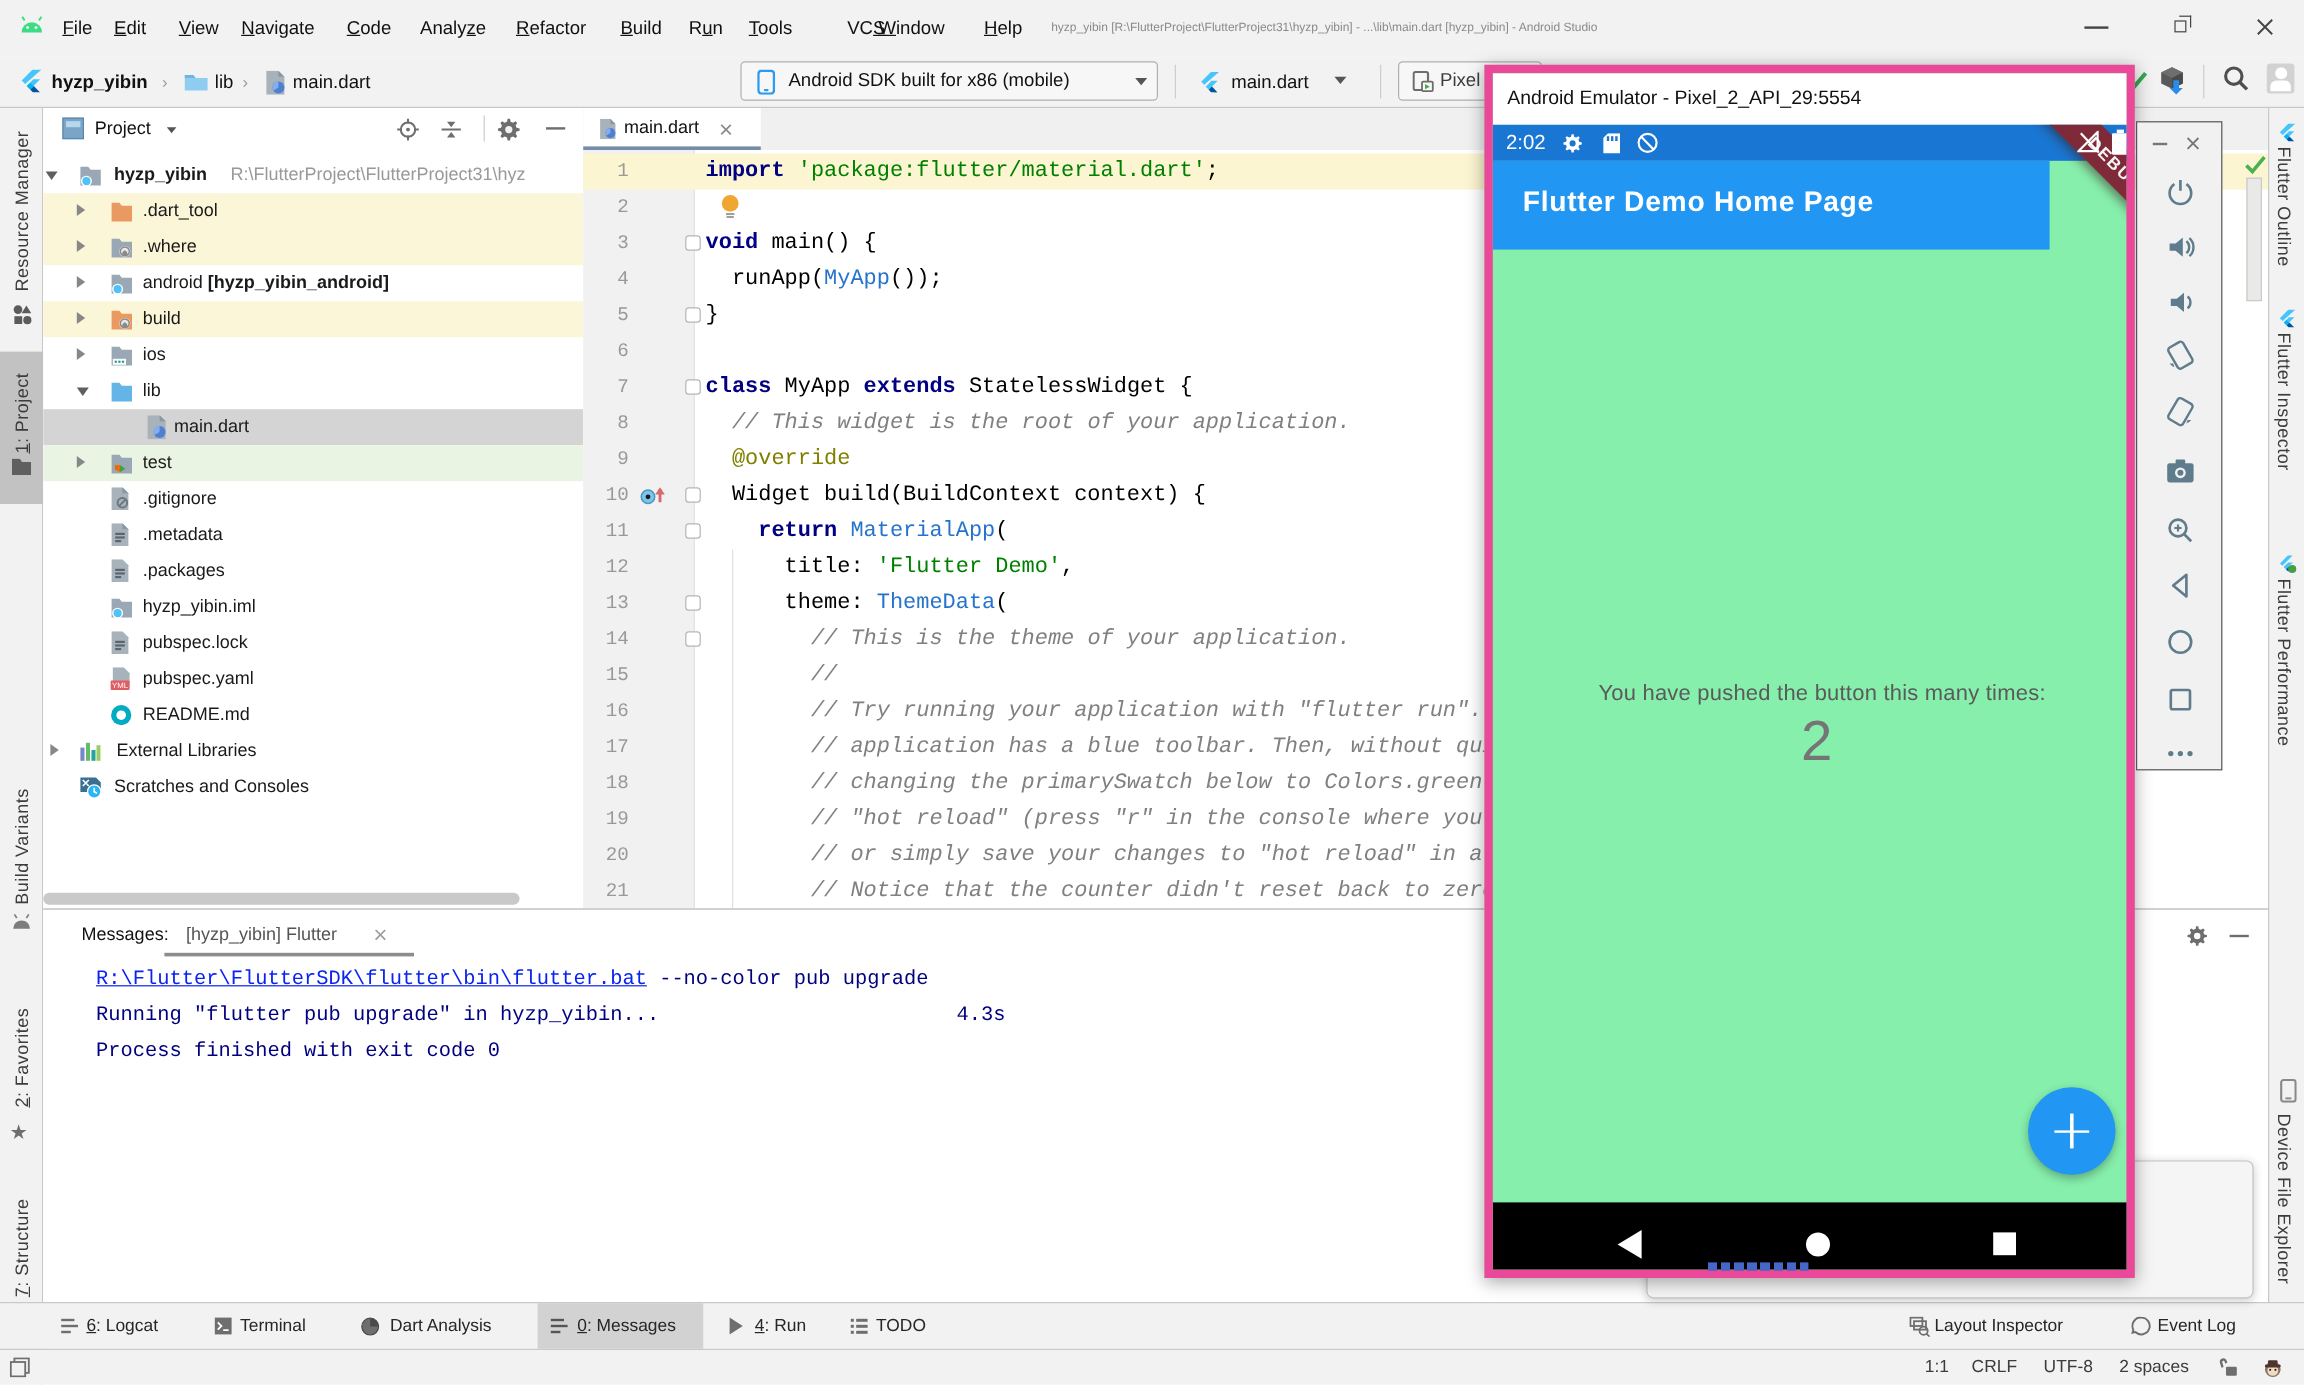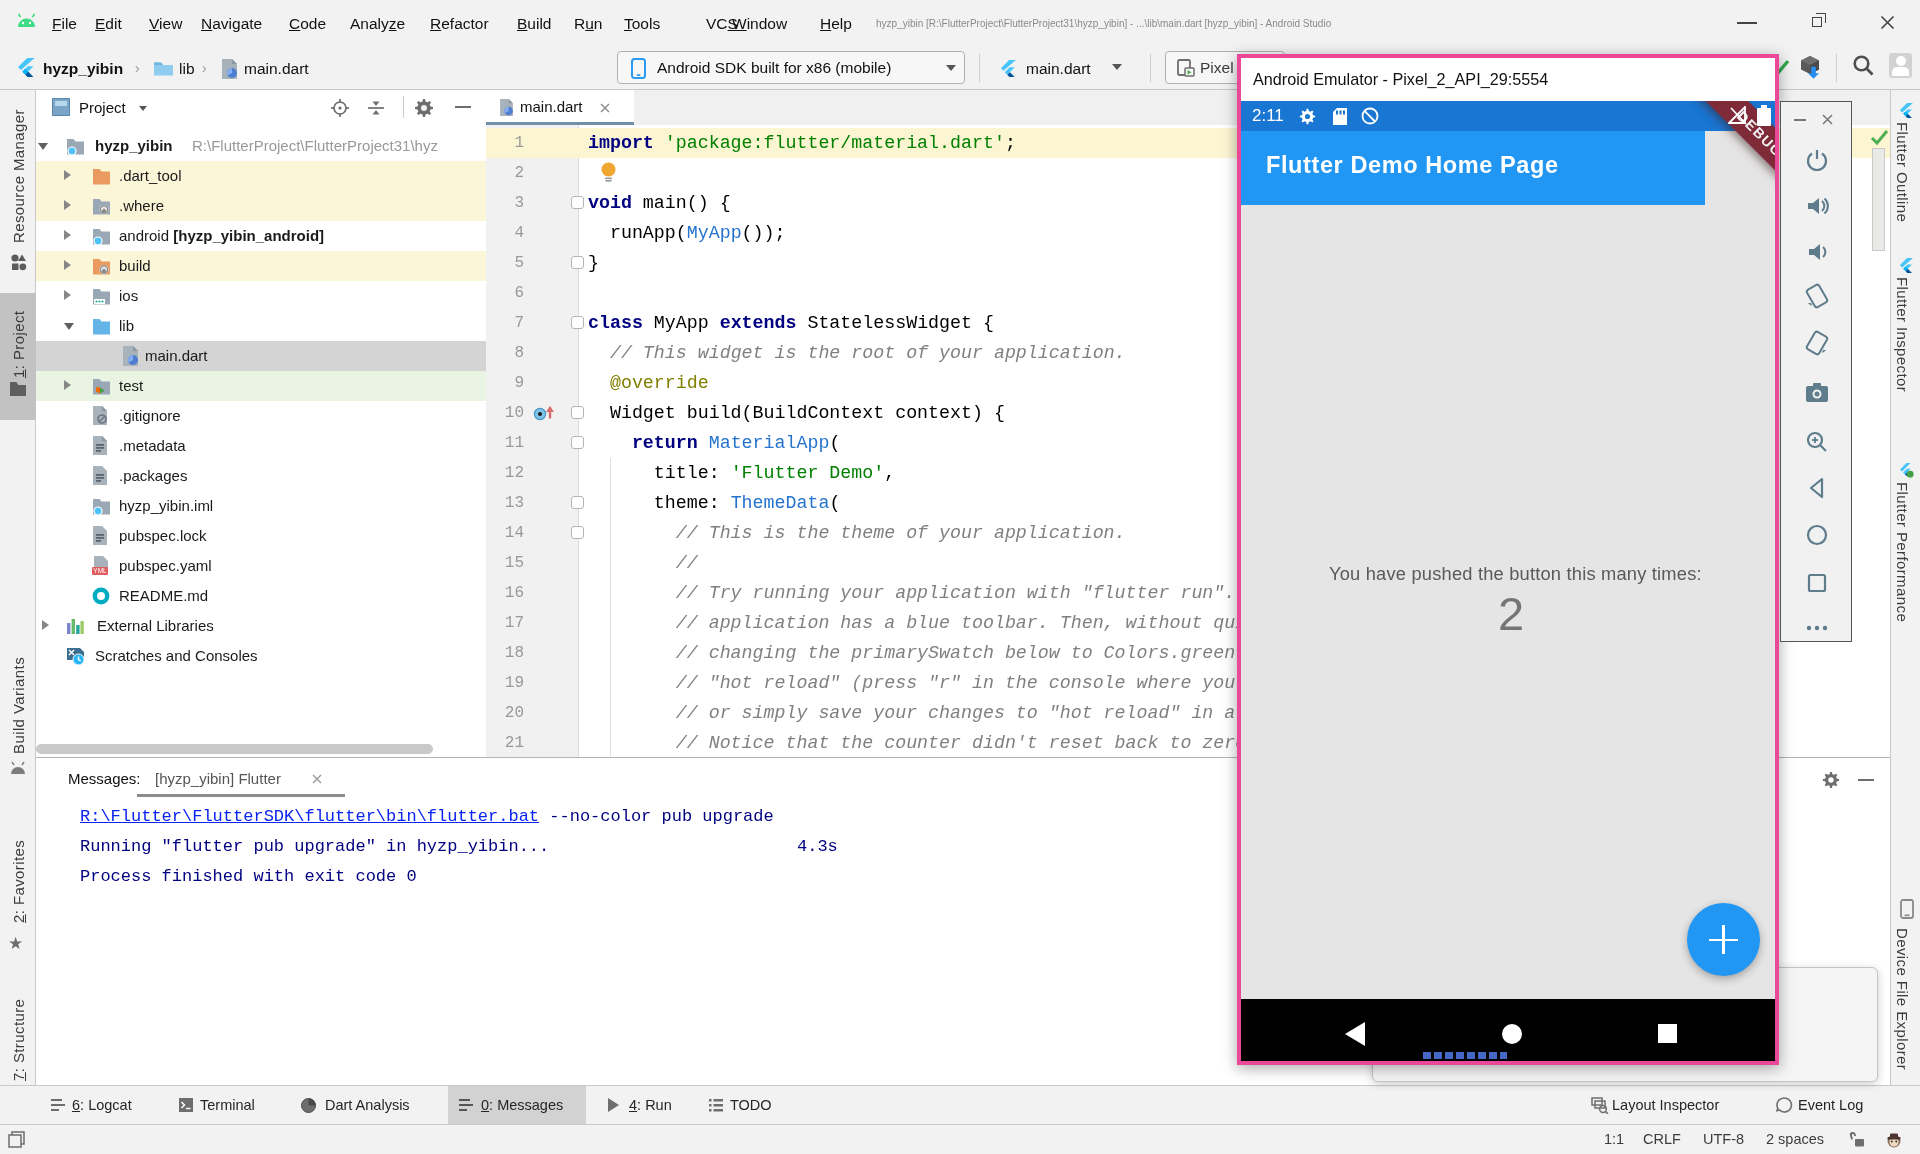--- a/index.html
+++ b/index.html
@@ -33,21 +33,21 @@
 .ann{color:#808000}
 #messages{position:absolute;left:36px;top:757px;width:1857px;height:328px;background:#fff;border-top:1px solid #b3b3b3}
 .mline{position:absolute;font-family:"Liberation Mono",monospace;font-size:17px;color:#000080;white-space:pre}
 
 #bottombar{position:absolute;left:0;top:1085px;width:1920px;height:39px;background:#f2f2f2;border-top:1px solid #c9c9c9}
 .bbitem{position:absolute;top:0;height:38px;line-height:38px;font-size:14.5px;color:#262626}
 #statusbar{position:absolute;left:0;top:1124px;width:1920px;height:30px;background:#f2f2f2;border-top:1px solid #c9c9c9}
 .sbitem{position:absolute;top:0;height:29px;line-height:29px;font-size:14.5px;color:#3c3c3c}
 #rightbar{position:absolute;left:1890px;top:90px;width:30px;height:995px;background:#f2f2f2;border-left:1px solid #c9c9c9}
 
-#emu{position:absolute;left:1237px;top:54px;width:542px;height:1011px;background:#e5e5e5;border:4px solid #ec4899;box-shadow:0 3px 14px rgba(0,0,0,.35);z-index:40;overflow:hidden}
+#emu{position:absolute;left:1237px;top:54px;width:542px;height:1011px;background:#86efac;border:7px solid #ec4899;box-shadow:0 3px 14px rgba(0,0,0,.35);z-index:40;overflow:hidden}
 #emupanel{position:absolute;left:1780px;top:101px;width:72px;height:541px;background:#f1f1f1;border:1px solid #555;z-index:41}
 #eventlog{position:absolute;left:1372px;top:967px;width:506px;height:115px;background:#f5f5f5;border:1px solid #c4c4c4;border-radius:6px;box-shadow:0 2px 8px rgba(0,0,0,.2);z-index:30}
 </style>
 </head>
 <body>
 
 <div id="titlebar">
  <svg class="abs" style="left:13px;top:11px" width="27" height="26" viewBox="0 0 27 26">
   <path d="M5 16 a8.5 8.5 0 0 1 17 0 z" fill="#3ddc84"></path>
   <line x1="7.5" y1="6" x2="5.5" y2="3" stroke="#3ddc84" stroke-width="1.6"></line>
@@ -566,21 +566,21 @@
   </svg>
 <div class="vtxt" style="left:1911px;top:928px;transform:rotate(90deg)">Device File Explorer</div>
 
 <div id="eventlog"></div>
 
 <div id="emu">
  <div class="abs" style="left:0;top:0;width:540px;height:43px;background:#fff">
   <div class="abs" style="left:12px;top:0;height:43px;line-height:43px;font-size:16.2px;color:#111">Android Emulator - Pixel_2_API_29:5554</div>
  </div>
  <div class="abs" style="left:0;top:43px;width:540px;height:30px;background:#1976d2">
-  <div class="abs" style="left:11px;top:0;height:30px;line-height:30px;font-size:17px;color:#fff">2:11</div>
+  <div class="abs" style="left:11px;top:0;height:30px;line-height:30px;font-size:17px;color:#fff">2:02</div>
   <svg class="abs" style="left:58px;top:7px" width="17" height="17" viewBox="0 0 20 20">
         <path fill="#fff" d="M9 1h2l.5 2.5 2 .8L15.6 3l1.4 1.4-1.3 2.1.8 2L19 9v2l-2.5.5-.8 2 1.3 2.1-1.4 1.4-2.1-1.3-2 .8L11 19H9l-.5-2.5-2-.8L4.4 17 3 15.6l1.3-2.1-.8-2L1 11V9l2.5-.5.8-2L3 4.4 4.4 3l2.1 1.3 2-.8z"></path>
         <circle cx="10" cy="10" r="3" fill="#1976d2"></circle>
       </svg>
   <svg class="abs" style="left:92px;top:7px" width="14" height="17" viewBox="0 0 14 17">
         <path d="M4 0h10v17H0V4z" fill="#fff"></path>
         <rect x="3" y="2.5" width="2" height="4" fill="#1976d2"></rect>
         <rect x="6.5" y="2.5" width="2" height="4" fill="#1976d2"></rect>
         <rect x="10" y="2.5" width="2" height="4" fill="#1976d2"></rect>
       </svg>

